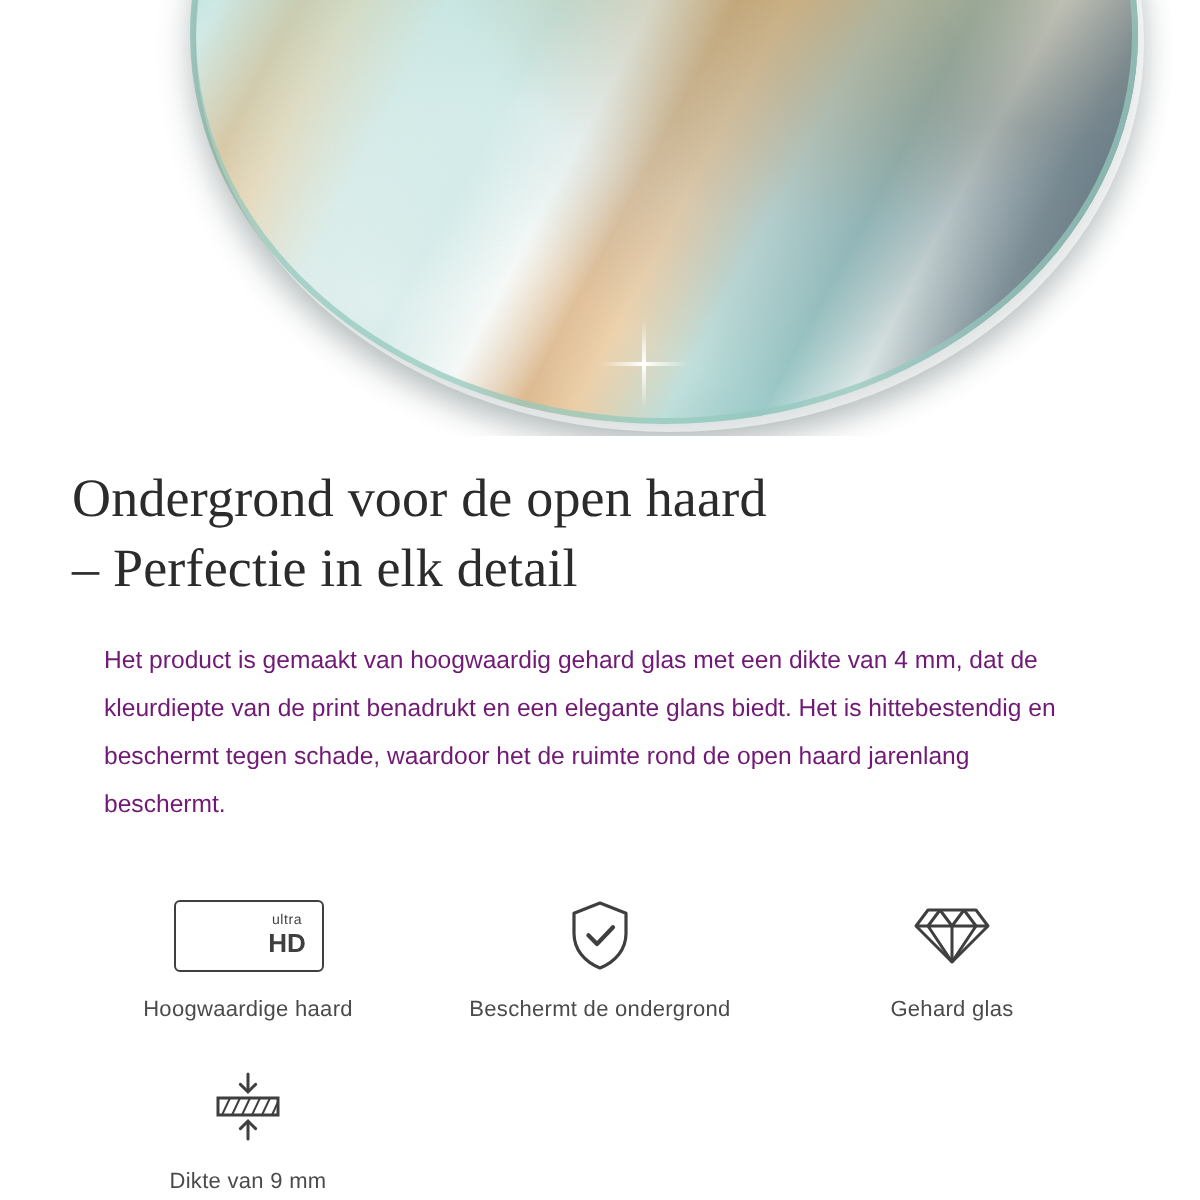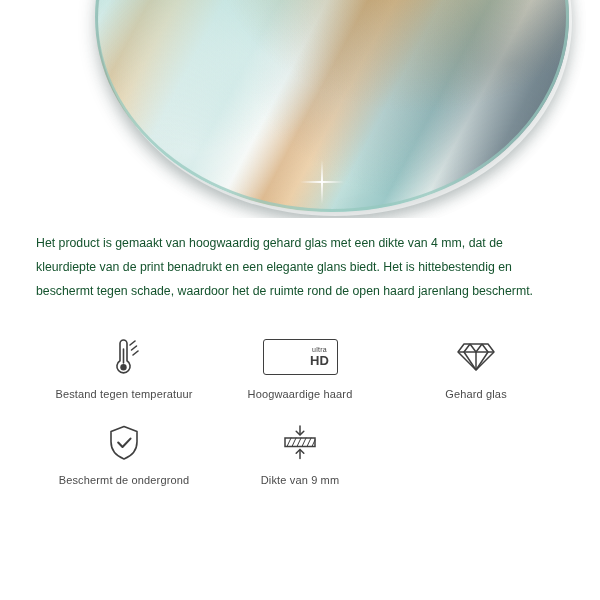--- a/index.html
+++ b/index.html
@@ -125,22 +125,22 @@
     color: #2b2b2b;
     font-weight: normal;
     margin: 0 0 18px 0;
     letter-spacing: 0.1px;
   }
   .headline .line { display: block; }
 
   .body-copy {
     font-size: 12.3px;
     line-height: 1.95;
-    color: #14532d;
-    margin: 0;
+    color: #701a75;
+    margin: 16px;
     max-width: 530px;
   }
 
   
   .features {
     margin-top: 24px;
     display: grid;
     grid-template-columns: repeat(3, 1fr);
     row-gap: 4px;
   }
@@ -196,71 +196,62 @@
 
   <div class="hero">
     <div class="hero-disc"></div>
     <div class="hero-edge"></div>
     <div class="hero-edge-shadow"></div>
     <div class="sparkle"></div>
   </div>
 
   <div class="content">
 
+    <h1 class="headline">
+      <span class="line">Ondergrond voor de open haard</span>
+      <span class="line">– Perfectie in elk detail</span>
+    </h1>
 
     <p class="body-copy">Het product is gemaakt van hoogwaardig gehard glas met een dikte van 4 mm, dat de kleurdiepte van de print benadrukt en een elegante glans biedt. Het is hittebestendig en beschermt tegen schade, waardoor het de ruimte rond de open haard jarenlang beschermt.</p>
 
     <div class="features">
 
-      <div class="feature">
-        <div class="feature-icon">
-          <svg width="34" height="42" viewBox="0 0 34 42" fill="none" stroke="#3f3f3f" stroke-width="1.6" stroke-linecap="round">
-            <path d="M13 7.5a3.5 3.5 0 0 1 7 0v17.2a6.6 6.6 0 1 1-7 0z"></path>
-            <line x1="16.5" y1="13" x2="16.5" y2="27"></line>
-            <circle cx="16.5" cy="31.2" r="3.2" fill="#3f3f3f" stroke="none"></circle>
-            <line x1="23" y1="9" x2="28" y2="5"></line>
-            <line x1="24.5" y1="14" x2="29.5" y2="10"></line>
-            <line x1="26" y1="19" x2="31" y2="15"></line>
-          </svg>
-        </div>
-        <div class="feature-label">Bestand tegen temperatuur</div>
-      </div>
 
       <div class="feature">
         <div class="feature-icon">
           <div class="ultrahd-box">
             <span class="ultrahd-top">ultra</span>
             <span class="ultrahd-bottom">HD</span>
           </div>
         </div>
         <div class="feature-label">Hoogwaardige haard</div>
+      </div>
+
+      <div class="feature">
+        <div class="feature-icon">
+          <svg width="36" height="40" viewBox="0 0 36 40" fill="none" stroke="#3f3f3f" stroke-width="1.6" stroke-linejoin="round">
+            <path d="M18 3.5 31 8.6v10.1c0 8.1-5.4 14.2-13 17.3-7.6-3.1-13-9.2-13-17.3V8.6z"></path>
+            <path d="M12.2 19.6l4.3 4.4 8-8.4" stroke-width="2.1" stroke-linecap="round"></path>
+          </svg>
+        </div>
+        <div class="feature-label">Beschermt de ondergrond</div>
       </div>
 
       <div class="feature">
         <div class="feature-icon">
           <svg width="40" height="36" viewBox="0 0 40 36" fill="none" stroke="#3f3f3f" stroke-width="1.5" stroke-linejoin="round">
             <path d="M8 5h24l6 8-18 18L2 13z"></path>
             <path d="M2 13h36"></path>
             <path d="M14 5l-6 8 12 18"></path>
             <path d="M26 5l6 8-12 18"></path>
             <path d="M14 5l6 8 6-8"></path>
             <path d="M20 13v18"></path>
           </svg>
         </div>
         <div class="feature-label">Gehard glas</div>
-      </div>
-
-      <div class="feature">
-        <div class="feature-icon">
-          <svg width="36" height="40" viewBox="0 0 36 40" fill="none" stroke="#3f3f3f" stroke-width="1.6" stroke-linejoin="round">
-            <path d="M18 3.5 31 8.6v10.1c0 8.1-5.4 14.2-13 17.3-7.6-3.1-13-9.2-13-17.3V8.6z"></path>
-            <path d="M12.2 19.6l4.3 4.4 8-8.4" stroke-width="2.1" stroke-linecap="round"></path>
-          </svg>
-        </div>
-        <div class="feature-label">Beschermt de ondergrond</div>
       </div>
 
 
       <div class="feature">
         <div class="feature-icon">
           <svg width="40" height="38" viewBox="0 0 40 38" fill="none" stroke="#3f3f3f" stroke-width="1.5" stroke-linecap="round">
             <line x1="20" y1="2" x2="20" y2="10"></line>
             <path d="M16.2 7.2 20 11l3.8-3.8"></path>
             <rect x="5" y="14" width="30" height="8.5"></rect>
             <line x1="7" y1="22.5" x2="11" y2="14" stroke-width="1"></line>

